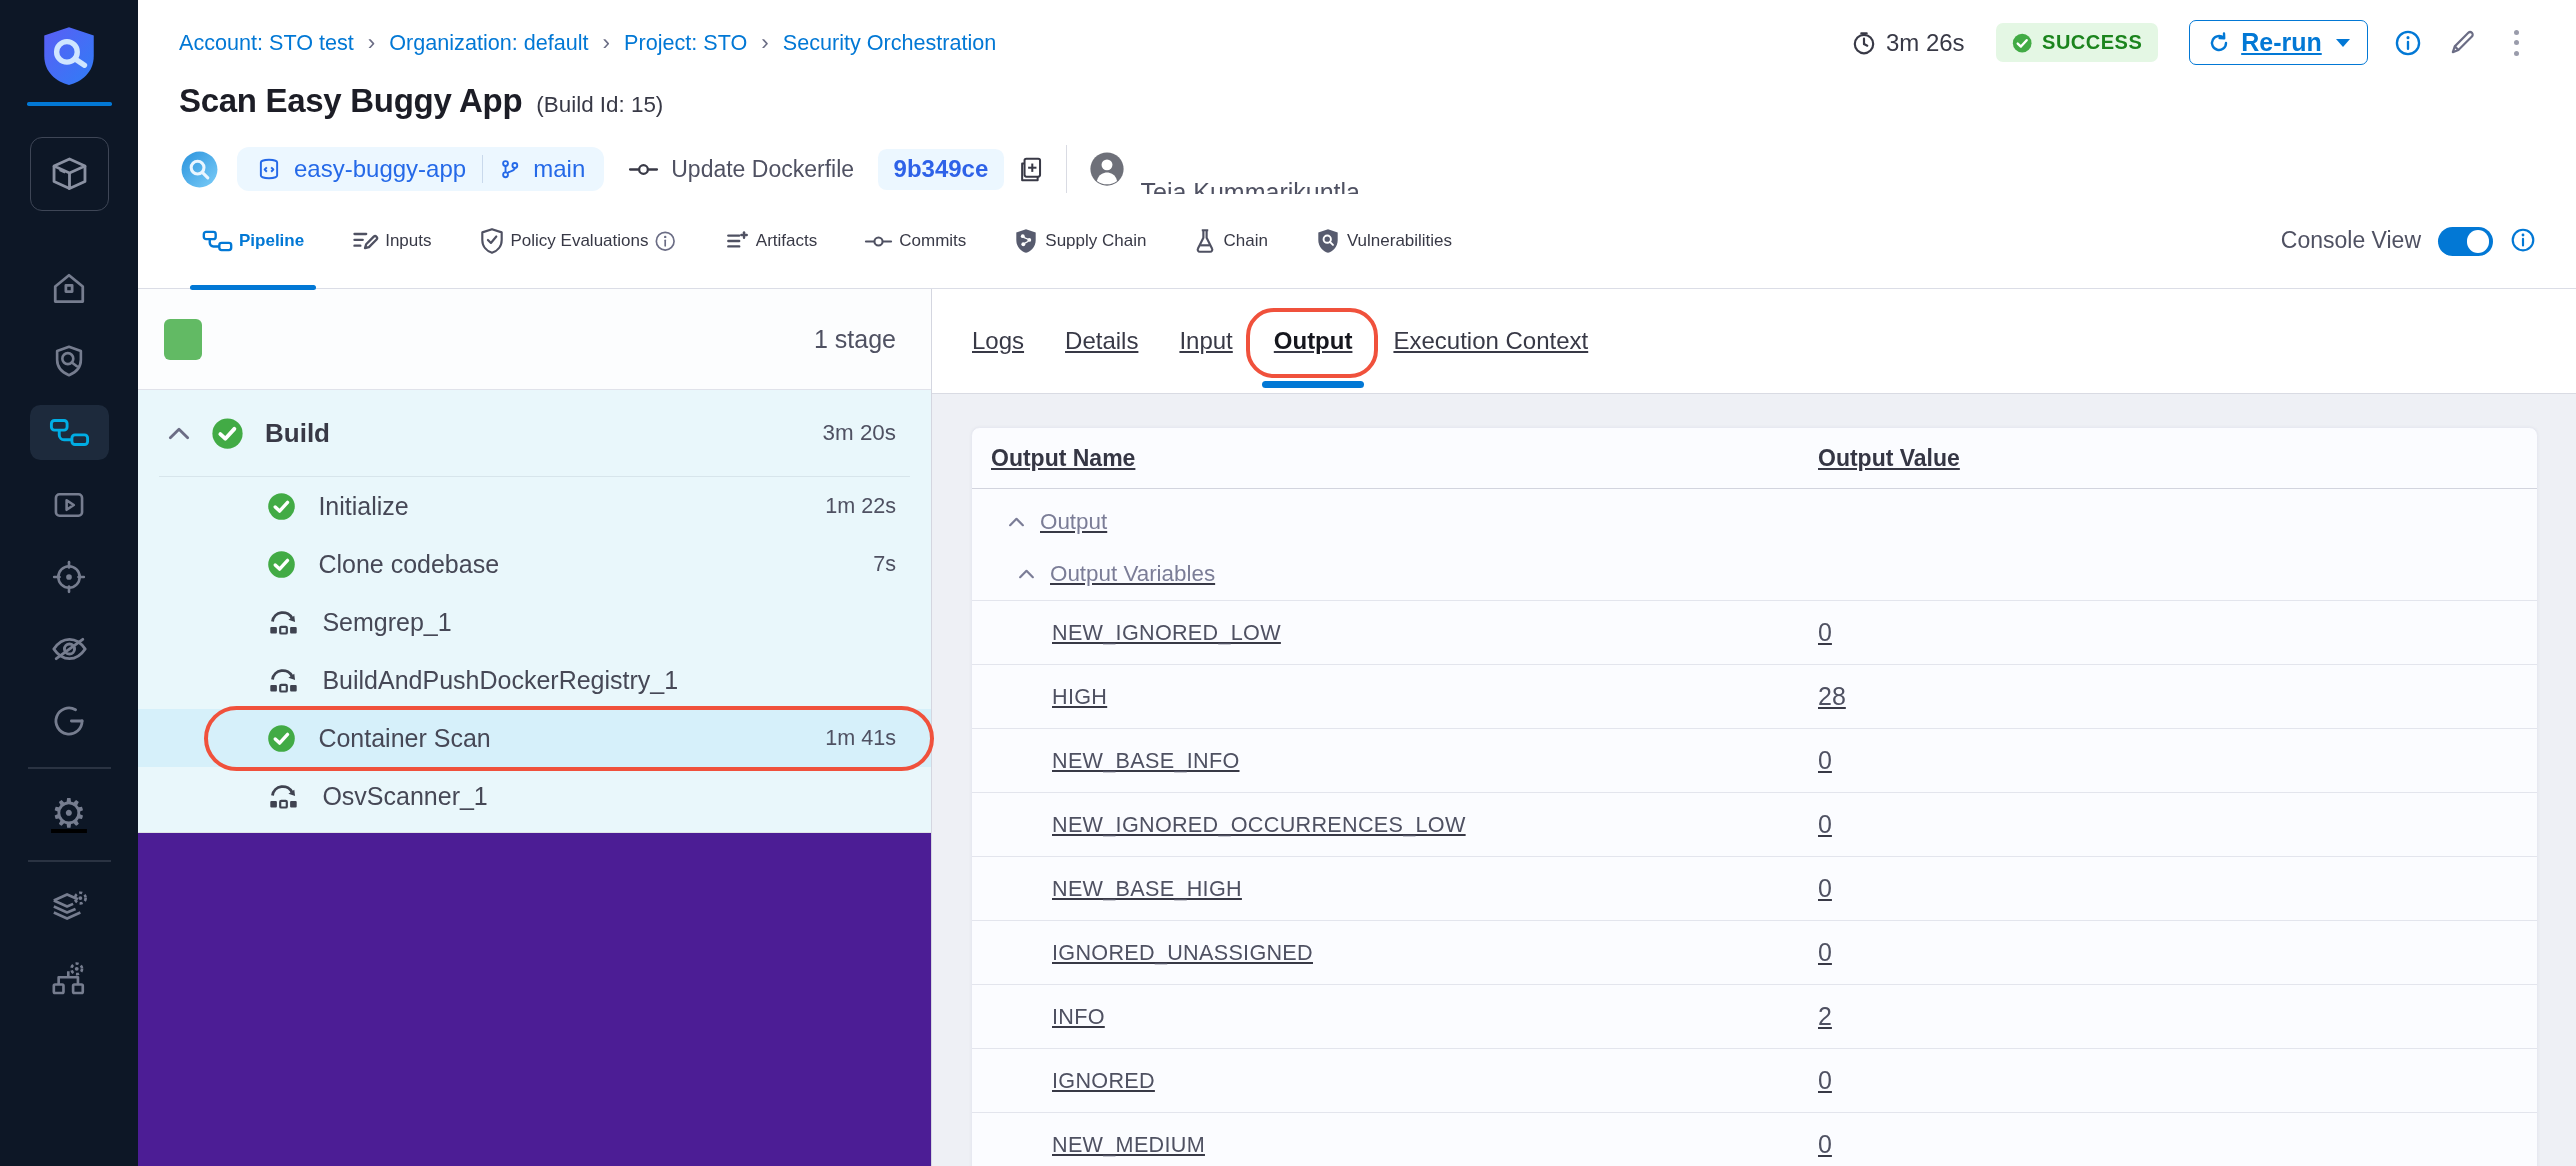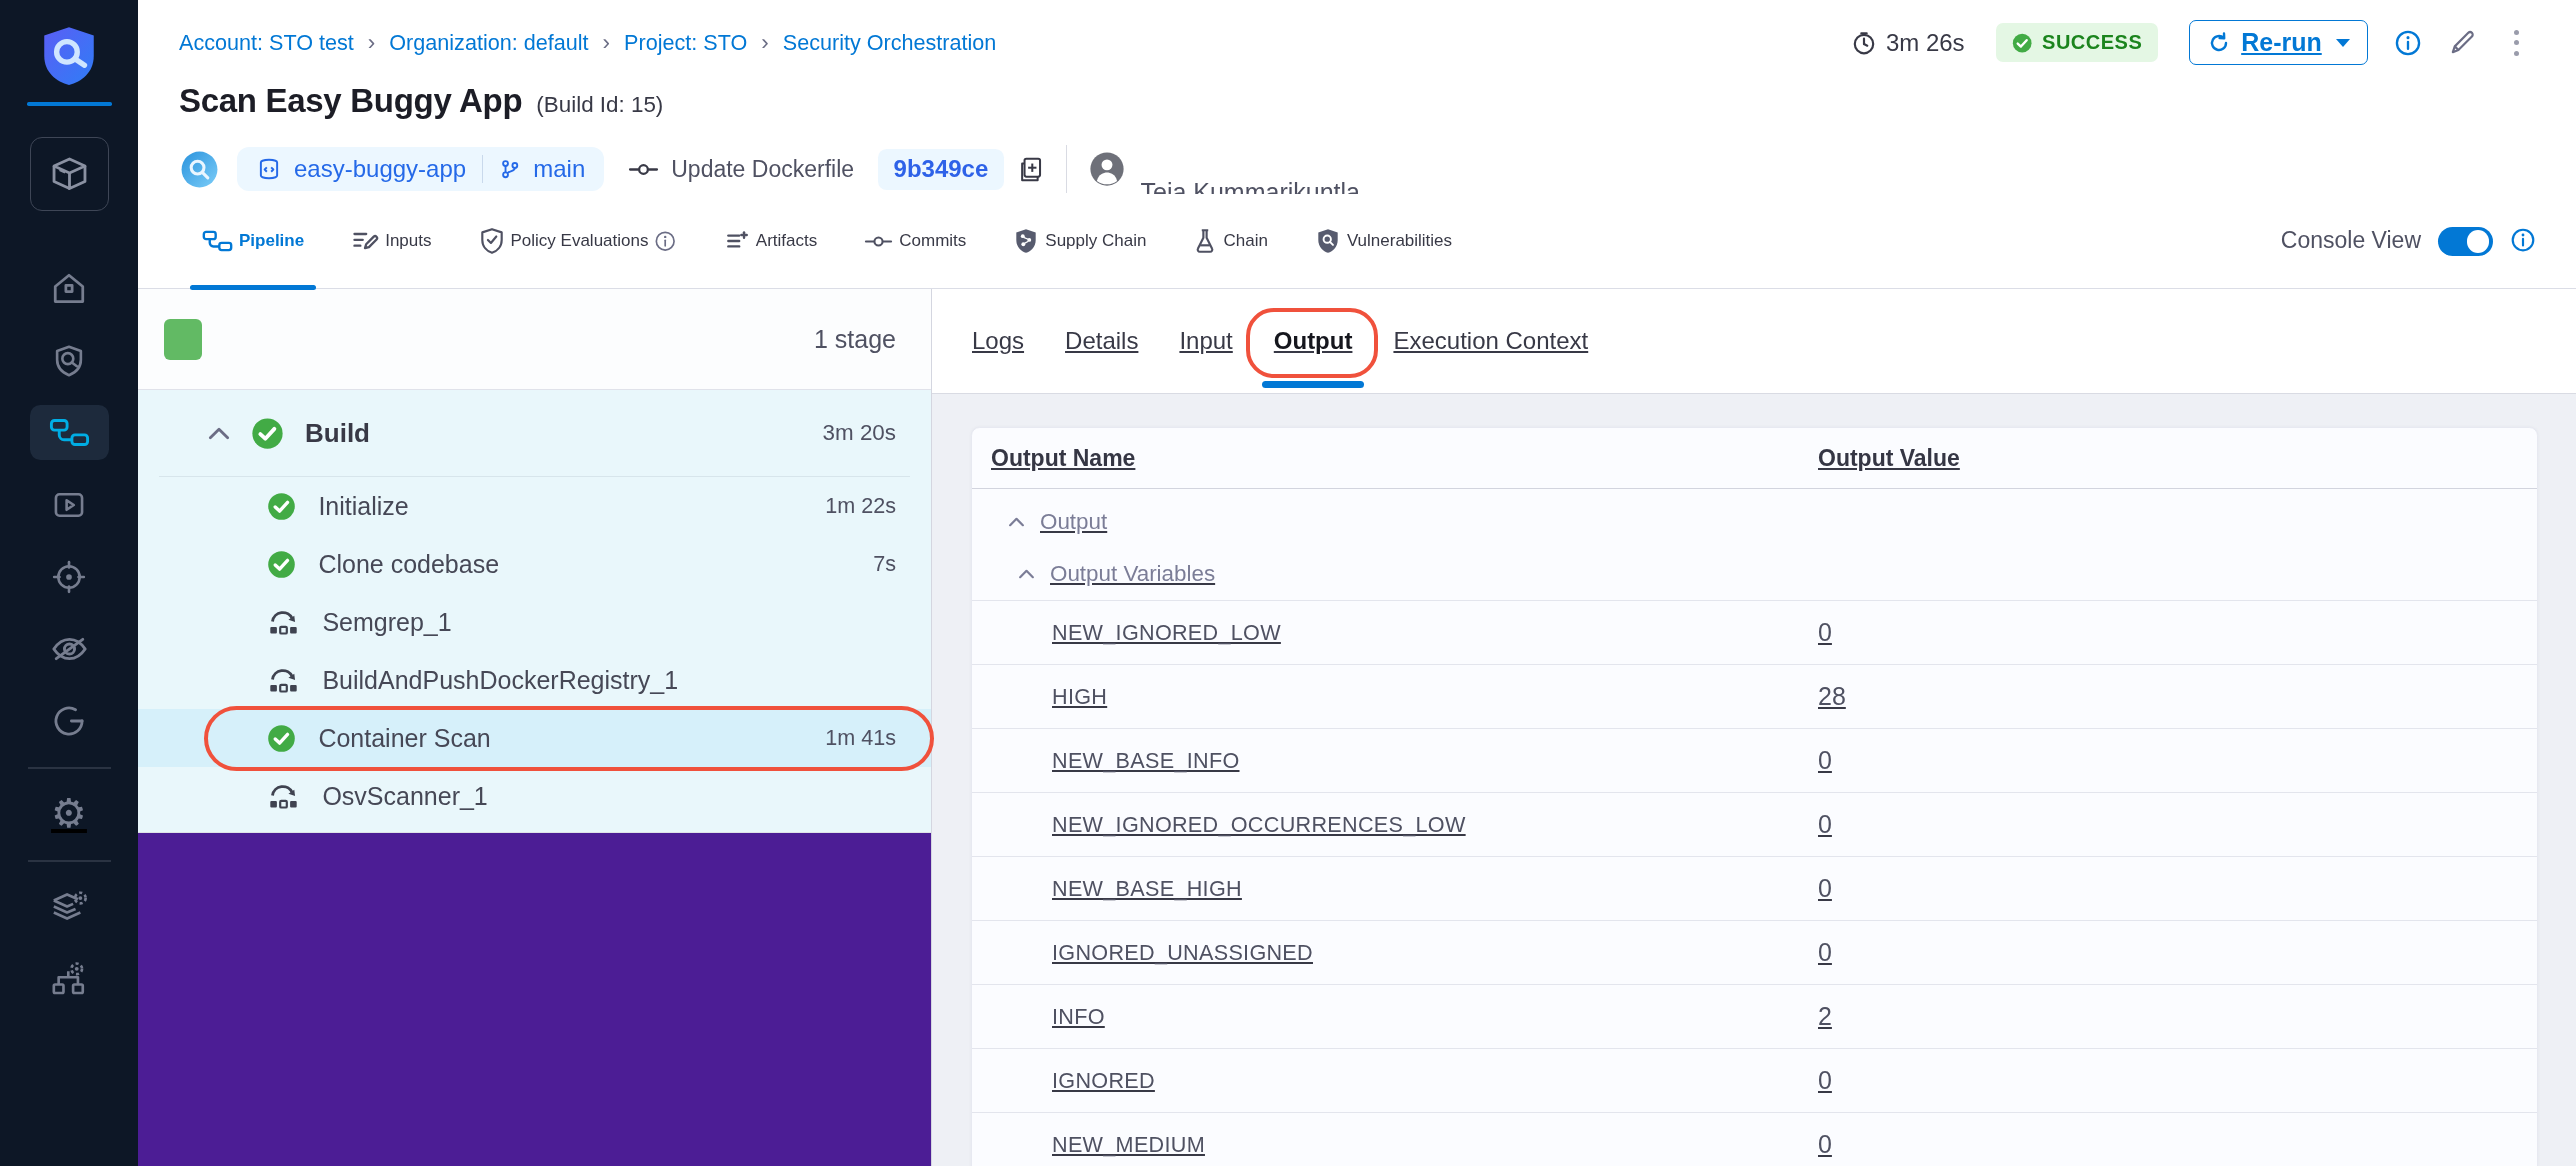--- a/index.html
+++ b/index.html
@@ -57,21 +57,21 @@
   .toggle{width:55px;height:29px;border-radius:14.7px;background:var(--primary,#0278d5);position:relative;}
   .toggle .knob{position:absolute;top:3.5px;left:29px;width:22.4px;height:22.4px;border-radius:50%;background:#fff;}
 
   
   .content{flex:1;display:flex;min-height:0;}
   .stagepanel{width:794px;flex:none;border-right:1.7px solid #d4d6e0;background:#4c1d95;display:flex;flex-direction:column;}
   .stage-head{height:101px;border-bottom:0.9px solid #e0e2ea;display:flex;align-items:center;padding:0 35px 0 26px;background:#fcfdfe;}
   .gsquare{width:38px;height:41px;border-radius:6px;background:#62ba64;}
   .stagecount{margin-left:auto;font-size:25px;color:#4f5162;}
   .stage-group{background:var(--stage-group-bg,#e9f7fb);border-bottom:0.9px solid #dfe3e8;padding-bottom:7px;}
-  .build-row{height:86px;display:flex;align-items:center;padding:0 35px 0 28px;gap:0;margin-left:40px;}
+  .build-row{height:86px;display:flex;align-items:center;padding:0 35px 0 28px;gap:0;}
   .build-row .name{font-size:26px;font-weight:600;color:#383946;margin-left:21px;}
   .build-row .t{margin-left:auto;font-size:22.4px;color:#4f5162;}
   .build-divider{height:0.9px;background:#d7e5eb;margin:0 21px;}
   .step-row{height:58px;display:flex;align-items:center;padding:0 35px 0 129px;position:relative;}
   .step-row .sname{font-size:25px;color:#464856;margin-left:22.4px;}
   .step-row .t{margin-left:auto;font-size:21.6px;color:#4f5162;}
   .step-row .icon-check{display:none;}
   .step-row .icon-step{display:inline-flex;}
   .step-row.is-check .icon-check{display:inline-flex;}
   .step-row.is-selected{background:var(--stage-highlight-bg,#d6f0fa);}

